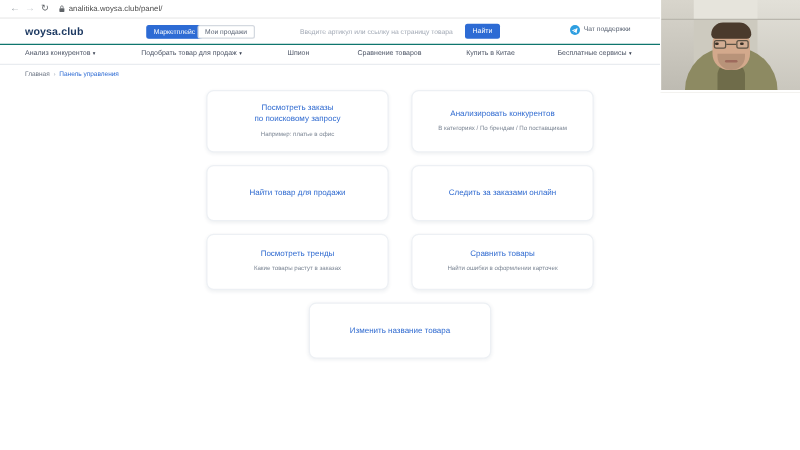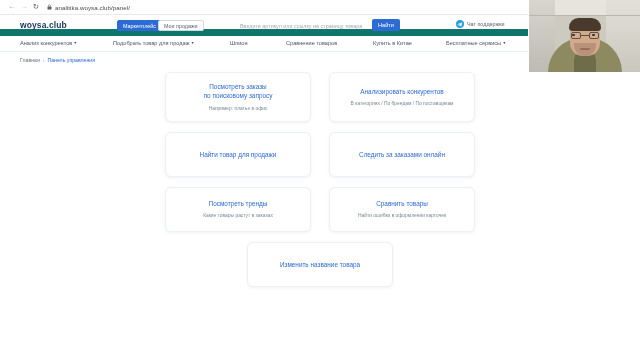--- a/index.html
+++ b/index.html
@@ -71,21 +71,21 @@
     font-family: "Liberation Sans", sans-serif;
   }
 
   
   .site-header {
     position: absolute;
     left: 0; top: 15px;
     width: 640px;
     height: 21px;
     background: #ffffff;
-    border-bottom: 7px solid #0f766e;
+    border-bottom: 1px solid #0f766e;
     box-sizing: border-box;
   }
   .brand {
     position: absolute;
     left: 20px;
     top: 5px;
     font-size: 8.5px;
     font-weight: bold;
     color: #1f3b63;
     letter-spacing: 0.1px;

